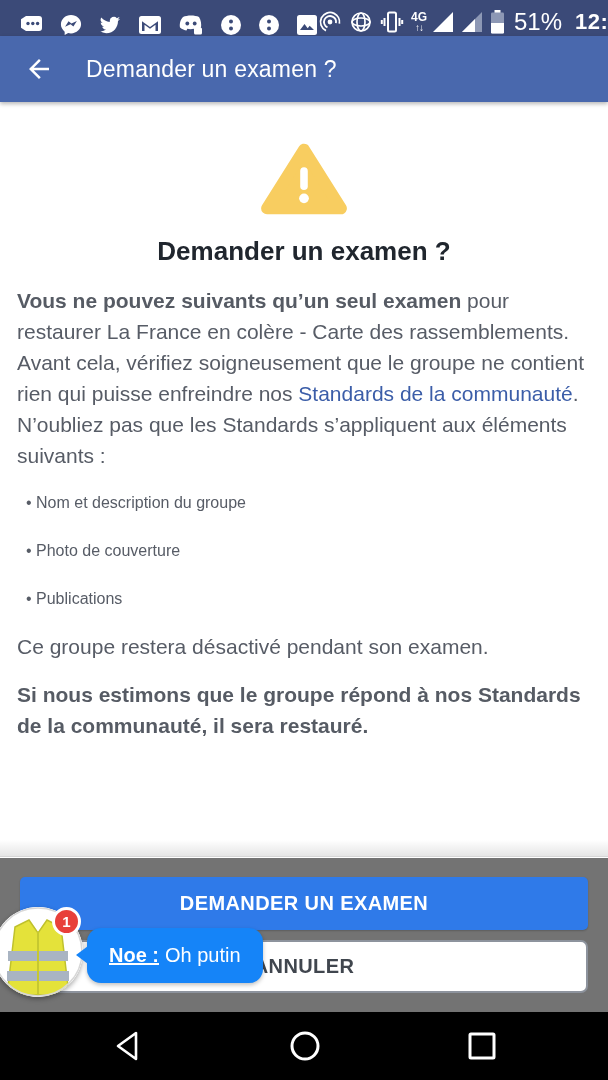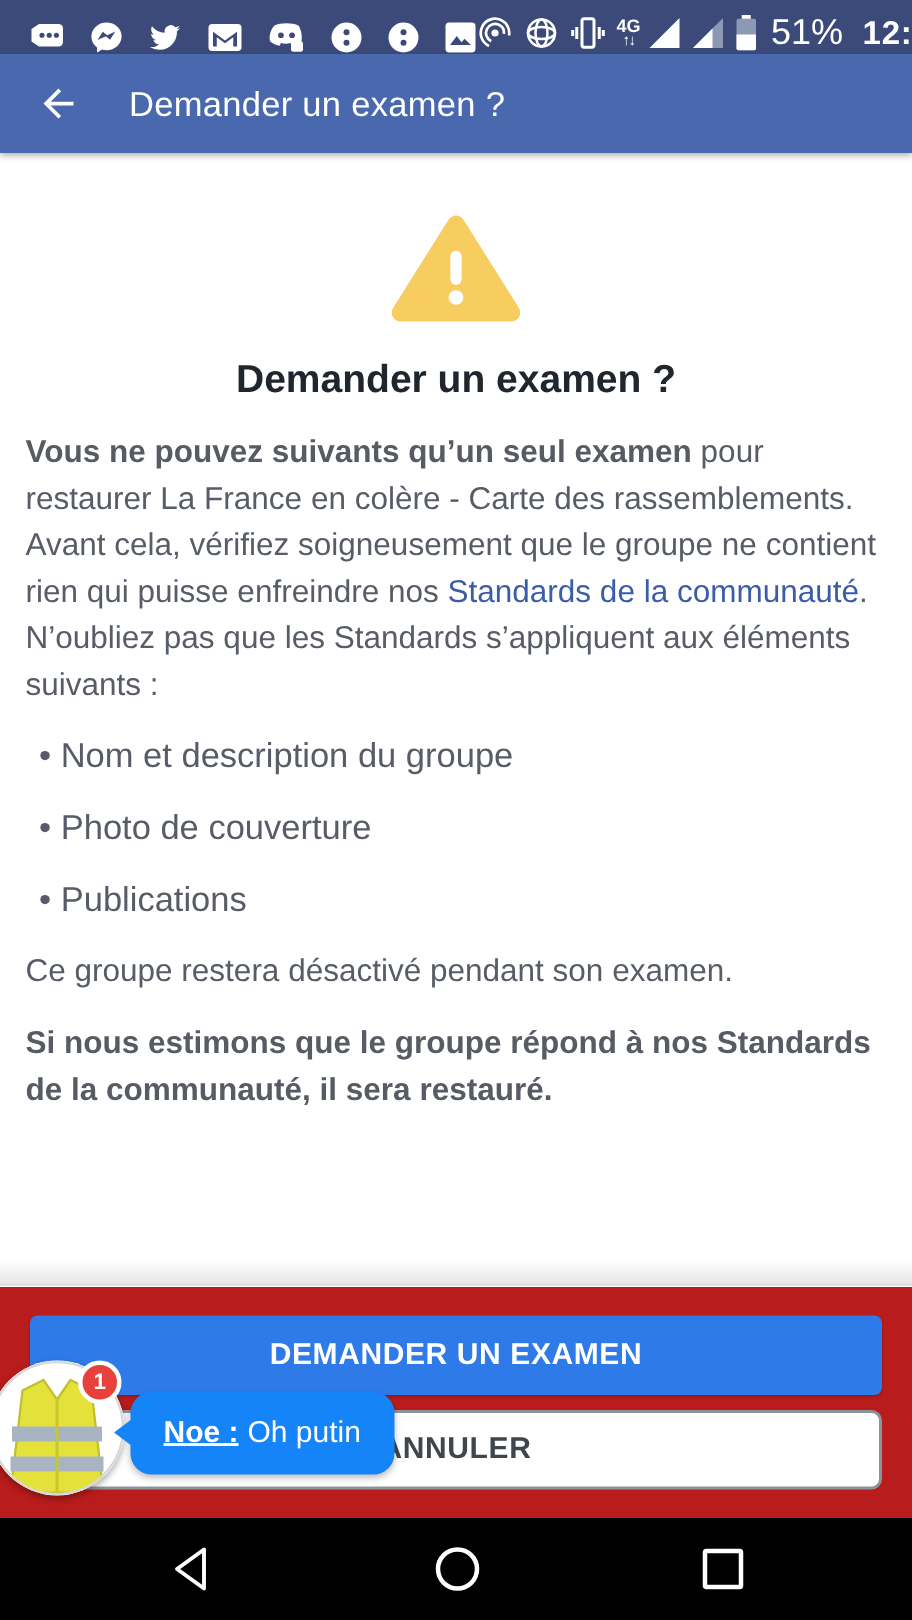--- a/index.html
+++ b/index.html
@@ -34,31 +34,31 @@
   
   .content{position:absolute;top:102px;left:0;right:0;bottom:224px;background:#fff;overflow:hidden;}
   .warn-wrap{display:flex;justify-content:center;margin-top:40px;}
   h1.dlg-title{
     text-align:center;margin:16px 0 0;font-size:26px;font-weight:bold;color:#20262e;
   }
   .body-text{margin:18px 17px 0;font-size:21px;line-height:31px;color:#575c66;}
   .body-text b{color:#565b64;}
   .std-link{color:#3b5da8;cursor:pointer;}
   ul.bullets{list-style:none;margin:16px 17px 0;padding:0;}
-  ul.bullets li{font-size:23px;line-height:31px;color:#575c66;margin-bottom:17px;padding-left:9px;}
+  ul.bullets li{font-size:16px;line-height:31px;color:#575c66;margin-bottom:17px;padding-left:9px;}
   ul.bullets li::before{content:"• ";}
   .para{margin:17px 17px 0;font-size:21px;line-height:31px;color:#575c66;}
   .para.bold{font-weight:bold;color:#565b64;}
   
   .content-shadow{
     position:absolute;top:840px;left:0;right:0;height:17px;z-index:2;
     background:linear-gradient(to bottom,rgba(0,0,0,0),rgba(0,0,0,.10));
     border-bottom:1px solid #d6d6d6;
   }
-  .footer{position:absolute;top:858px;left:0;right:0;height:154px;background:#b91c1c;z-index:3;}
+  .footer{position:absolute;top:858px;left:0;right:0;height:154px;background:#737373;z-index:3;}
   .btn-primary{
     position:absolute;left:20px;right:20px;top:19px;height:53px;
     background:#2f7ae9;border:none;border-radius:5px;
     color:#fff;font-family:inherit;font-size:20px;font-weight:bold;letter-spacing:.4px;
     display:flex;align-items:center;justify-content:center;cursor:pointer;
     box-shadow:0 1px 2px rgba(0,0,0,.2);
   }
   .btn-cancel{
     position:absolute;left:20px;right:20px;top:82px;height:53px;
     background:#fff;border:2px solid #8d939d;border-radius:7px;

